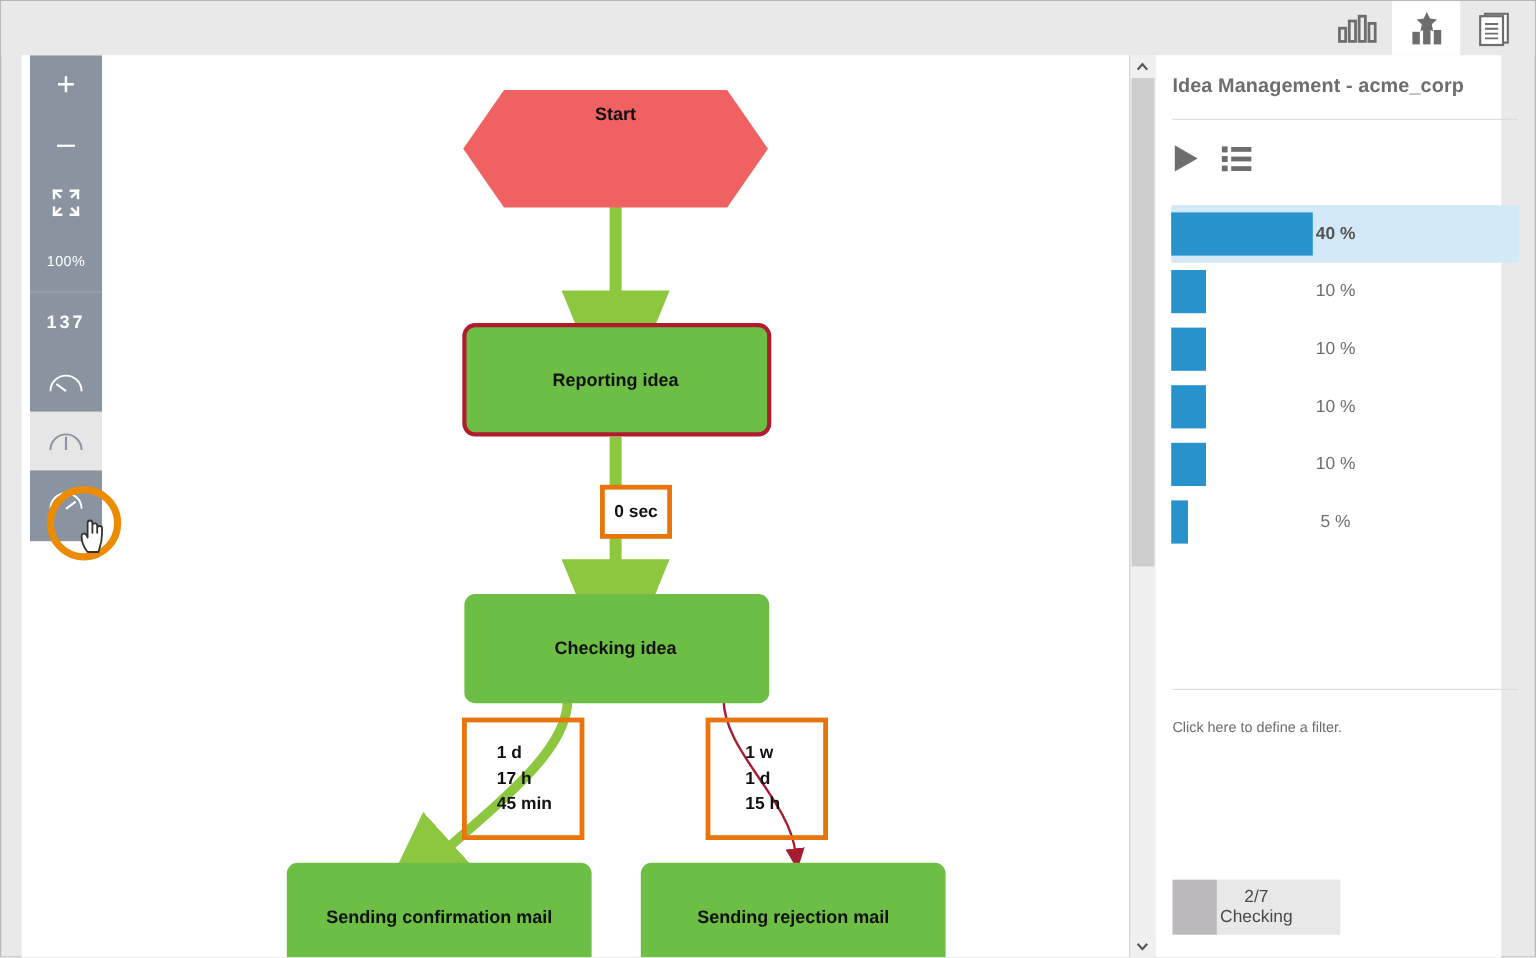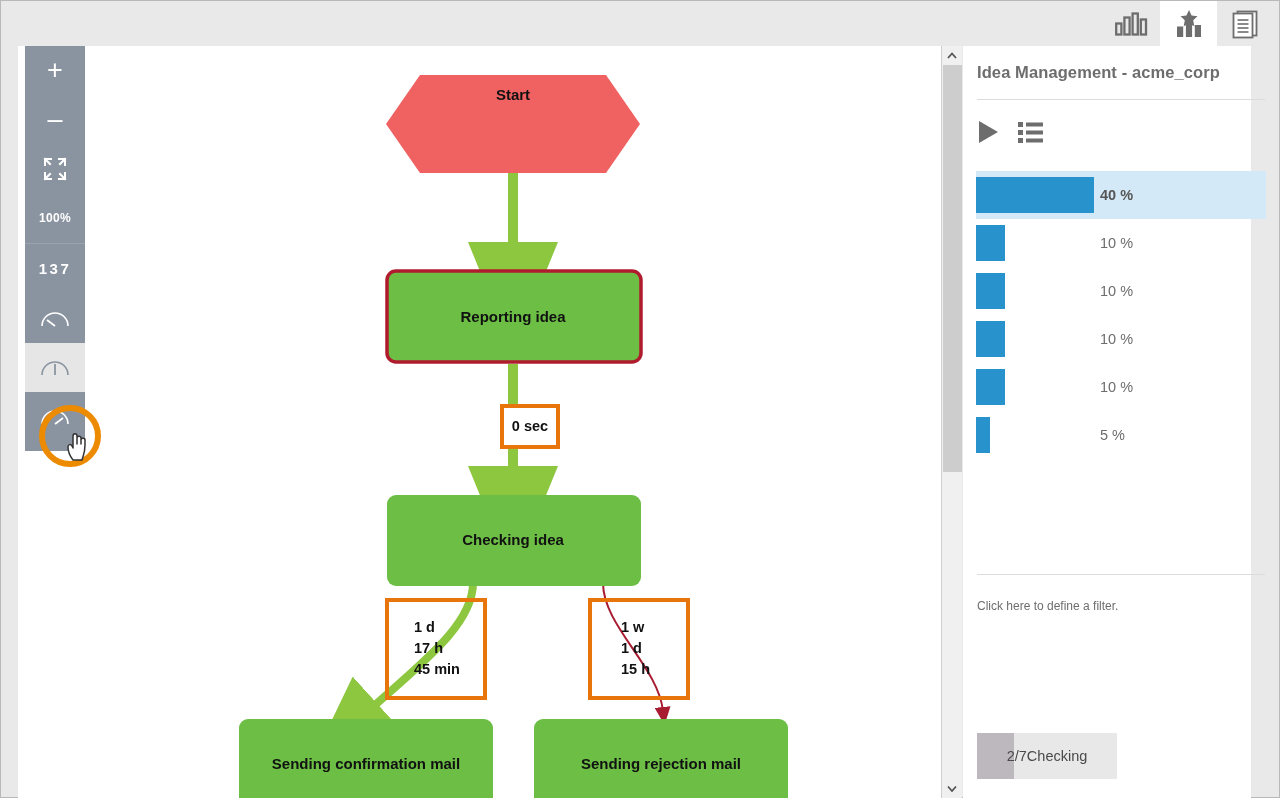--- a/index.html
+++ b/index.html
@@ -46,21 +46,21 @@
     background: #8a94a0;
     z-index: 30;
   }
   .zt-btn {
     position: relative; width: 60px; height: 49px;
     display: flex; align-items: center; justify-content: center;
     color: #ffffff; cursor: pointer; user-select: none;
   }
   .zt-plus   { font-size: 27px; font-weight: 400; line-height: 1; }
   .zt-minus  { font-size: 27px; font-weight: 400; line-height: 1; }
-  .zt-pct    { font-size: 12px; font-weight: bold; letter-spacing: .3px; }
+  .zt-pct    { font-size: 12px; font-weight: normal; letter-spacing: .3px; }
   .zt-123    { font-size: 15px; font-weight: bold; letter-spacing: 2.5px; }
   .zt-sep {
     position: absolute; left: 0; width: 60px; height: 1px;
     background: #9aa3ae;
   }
   .zt-btn.sel-bg { background: #e6e6e6; }
 
   #sel-ring {
     position: absolute; left: 21px; top: 359px;
     width: 62px; height: 62px; border-radius: 50%;
@@ -124,23 +124,23 @@
     position: relative; height: 48px;
     display: flex; align-items: center;
     cursor: pointer;
   }
   .vrow.sel { background: #d4e9f7; }
   .vbar {
     position: absolute; left: 0; top: 6px; height: 36px;
     background: #2792cb;
   }
   .vlabel {
-    position: absolute; left: 124px;
+    position: absolute; left: 112px;
     font-size: 14.5px; color: #6d6d6d;
-    width: 50px; text-align: left;
+    width: 50px; text-align: center;
   }
   .vrow.sel .vlabel { font-weight: bold; color: #555; }
 
   #panel-rule2 {
     position: absolute; left: 14px; top: 528px; width: 288px; height: 1px;
     background: #dcdcdc;
   }
   #filter-text {
     position: absolute; left: 14px; top: 553px;
     font-size: 12px; color: #6d6d6d;
@@ -155,21 +155,21 @@
     position: relative; width: 140px; height: 46px;
     background: #e8e8e8; overflow: hidden;
     cursor: pointer;
   }
   .stat-fill {
     position: absolute; left: 0; top: 0; height: 46px;
     background: #bdb8bd;
   }
   .stat-txt {
     position: absolute; left: 0; top: 0; width: 140px; height: 46px;
-    display: flex; flex-direction: row;
+    display: flex; flex-direction: column;
     align-items: center; justify-content: center;
     font-size: 14.5px; color: #4a4a4a; line-height: 1.13;
   }
 </style>
 </head>
 <body>
 
 <div id="app">
 
   <div id="topbar">

